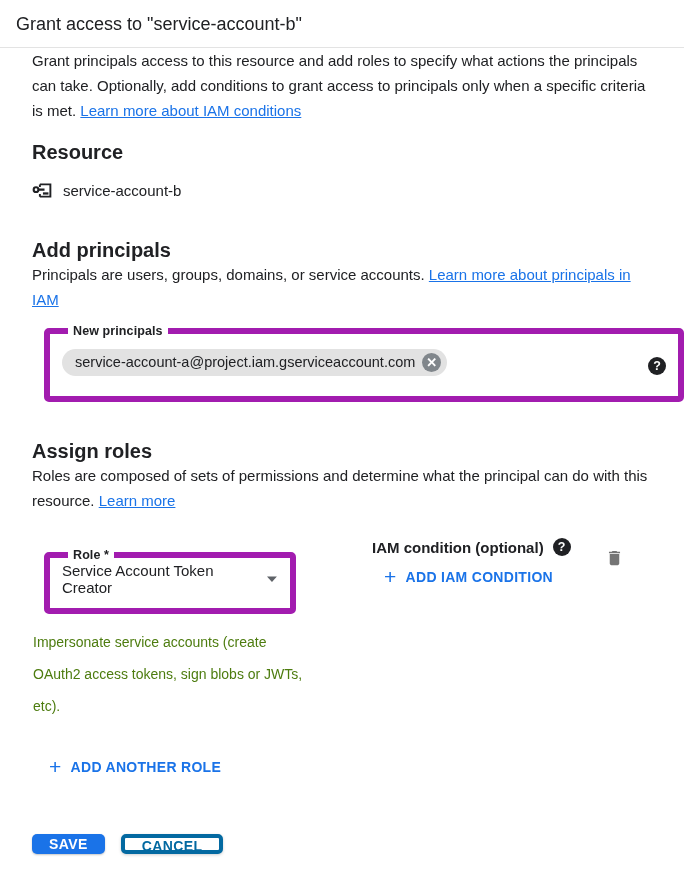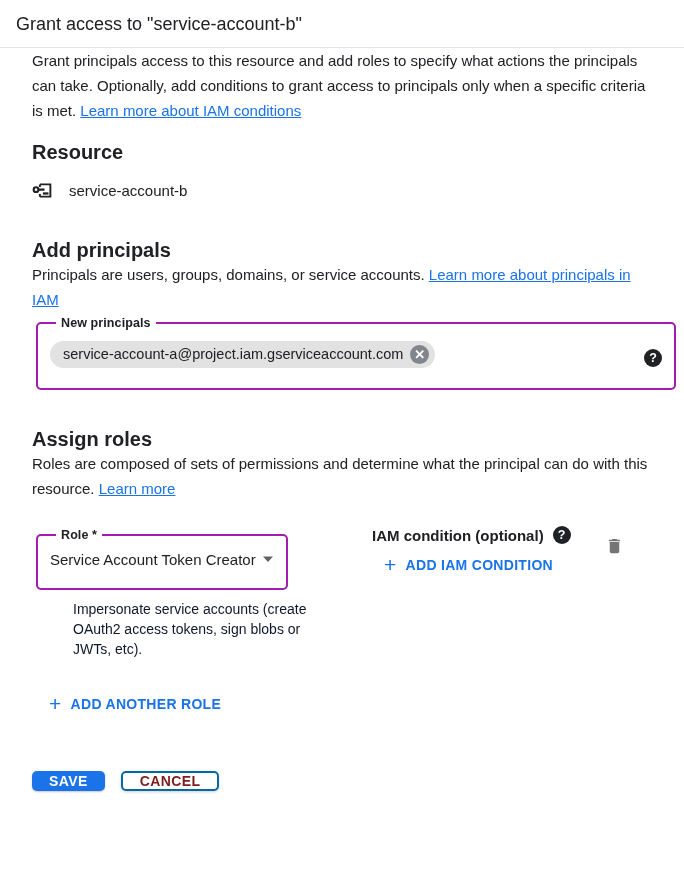--- a/index.html
+++ b/index.html
@@ -32,37 +32,37 @@
   a.link { color: #1a73e8; text-decoration: underline; cursor: pointer; }
 
   .resource-heading {
     font-size: 20px;
     font-weight: 700;
     margin: 18px 0 0 0;
   }
   .resource-row {
     display: flex;
     align-items: center;
-    gap: 16px;
+    gap: 10px;
     margin-top: 16px;
     font-size: 15px;
   }
   .resource-row svg { display: block; }
 
   .section-heading {
     font-size: 20px;
     font-weight: 700;
     margin: 38px 0 0 0;
   }
   .section-desc { margin-top: 13px; }
 
   fieldset.outlined-field {
-    border: 2px solid #a21caf;
+    border: 6px solid #a21caf;
     border-radius: 5px;
-    margin: 4px;
+    margin: 12px;
     padding: 0 12px 12px 12px;
   }
   fieldset.outlined-field legend {
     font-size: 12.5px;
     font-weight: 700;
     color: #202124;
     padding: 0 5px;
     margin-left: 6px;
     letter-spacing: 0.1px;
   }
@@ -126,26 +126,25 @@
   .role-select {
     display: flex;
     align-items: center;
     height: 34px;
     cursor: pointer;
   }
   .role-value { font-size: 15px; color: #202124; }
   .dropdown-arrow { margin-left: auto; display: block; }
   .role-desc {
     font-size: 14px;
-    line-height: 20px;
-    color: #0f172a;
+    line-height: 32px;
+    color: #4d7c0f;
     margin-top: 9px;
     padding-left: 1px;
     max-width: 280px;
-    margin-left: 40px;
   }
   .condition-col { margin-left: 40px; padding-top: 2px; }
   .condition-label-row {
     display: flex;
     align-items: center;
     gap: 9px;
     font-size: 15px;
     font-weight: 700;
     color: #202124;
   }
@@ -195,22 +194,22 @@
     cursor: pointer;
   }
   .btn-primary {
     background: #1a73e8;
     color: #ffffff;
     border: none;
     box-shadow: 0 1px 2px rgba(60,64,67,0.3);
   }
   .btn-secondary {
     background: #ffffff;
-    color: #7f1d1d;
-    border: 2px solid #0369a1;
+    color: #0369a1;
+    border: 4px solid #0369a1;
     box-shadow: 0 1px 3px rgba(60,64,67,0.25);
   }
 </style>
 </head>
 <body>
 
 <div class="dialog-title">Grant access to "service-account-b"</div>
 <hr class="title-divider">
 
 <div class="content">

